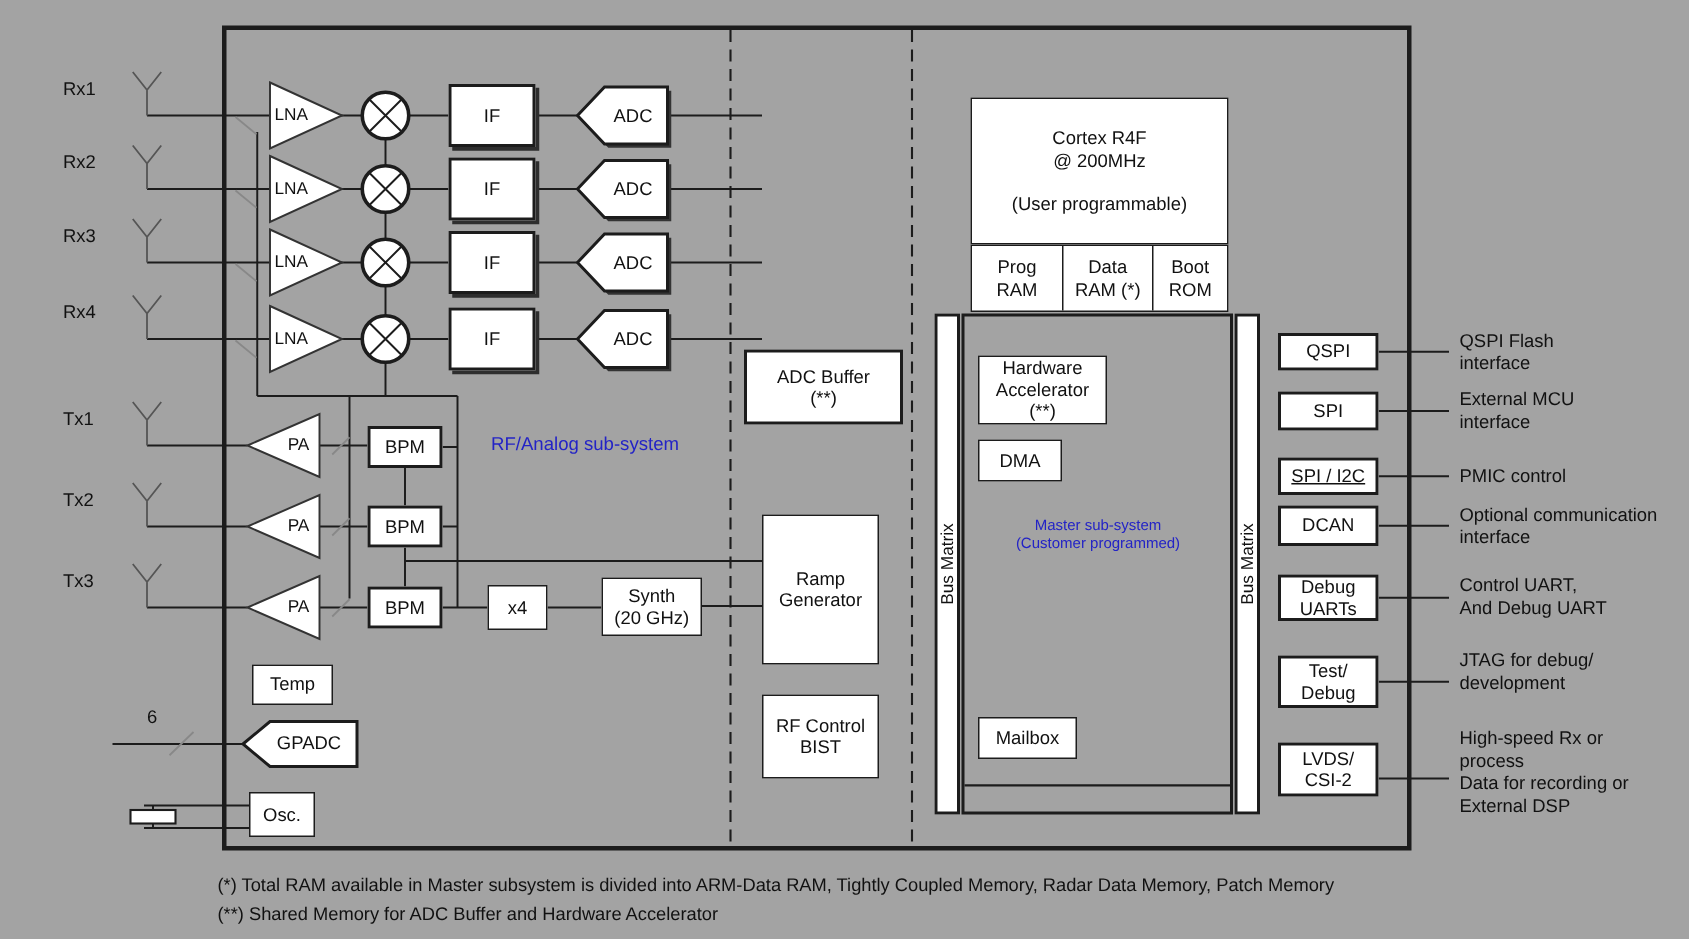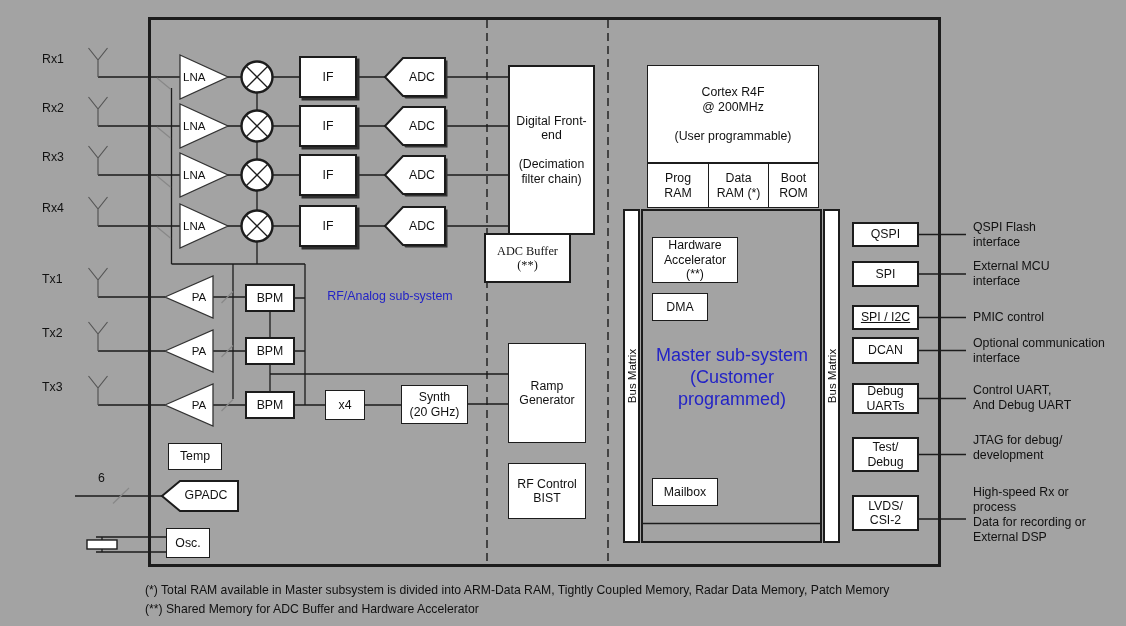--- a/index.html
+++ b/index.html
@@ -166,26 +166,21 @@
 (20 GHz)</div>
 <div class="box b15" style="left:508px;top:343px;width:78px;height:100px;">Ramp
 Generator</div>
 <div class="box b15" style="left:508px;top:463px;width:78px;height:56px;">RF Control
 BIST</div>
 <div class="box b15" style="left:168px;top:443px;width:54px;height:27px;">Temp</div>
 <div class="txt ctr" style="left:178px;top:488px;width:56px;">GPADC</div>
 <div class="txt" style="left:98px;top:471px;">6</div>
 <div class="box b15" style="left:166px;top:528px;width:44px;height:30px;">Osc.</div>
 
-<div class="box" style="left:508px;top:65px;width:87px;height:170px;padding:2px;">Digital Front-
-end
-
-(Decimation
-filter chain)</div>
-<div class="box" style="left:484px;top:233px;width:87px;height:50px;font-family:Liberation Serif, serif;">ADC Buffer
+<div class="box" style="left:496px;top:233px;width:106px;height:50px;">ADC Buffer
 (**)</div>
 
 <div class="box b15" style="left:647px;top:65px;width:172px;height:98px;">Cortex R4F
 @ 200MHz
 
 (User programmable)</div>
 <div class="box b15" style="left:647px;top:163px;width:172px;height:45px;display:flex;padding:0;">
   <div class="cell" style="width:61px;border-right:1.5px solid #1c1c1c;">Prog
 RAM</div>
   <div class="cell" style="width:60px;border-right:1.5px solid #1c1c1c;">Data
@@ -199,21 +194,21 @@
 </div>
 <div class="busbar" style="left:823px;top:209px;width:17px;height:334px;">
   <span>Bus Matrix</span>
 </div>
 
 <div class="box" style="left:641px;top:209px;width:181px;height:334px;background:transparent;"></div>
 <div class="box b15" style="left:652px;top:237px;width:86px;height:46px;">Hardware
 Accelerator
 (**)</div>
 <div class="box b15" style="left:652px;top:293px;width:56px;height:28px;">DMA</div>
-<div class="txt ctr blue" style="left:646px;top:345px;width:172px;font-size:18px;z-index:4;">Master sub-system
+<div class="txt ctr blue" style="left:646px;top:345px;width:172px;font-size:10px;z-index:4;">Master sub-system
 (Customer programmed)</div>
 <div class="box b15" style="left:652px;top:478px;width:66px;height:28px;">Mailbox</div>
 
 <div class="box" style="left:852px;top:222px;width:67px;height:25px;">QSPI</div>
 <div class="box" style="left:852px;top:261px;width:67px;height:26px;">SPI</div>
 <div class="box" style="left:852px;top:305px;width:67px;height:25px;text-decoration:underline;">SPI / I2C</div>
 <div class="box" style="left:852px;top:337px;width:67px;height:27px;">DCAN</div>
 <div class="box" style="left:852px;top:383px;width:67px;height:31px;">Debug
 UARTs</div>
 <div class="box" style="left:852px;top:437px;width:67px;height:35px;">Test/

